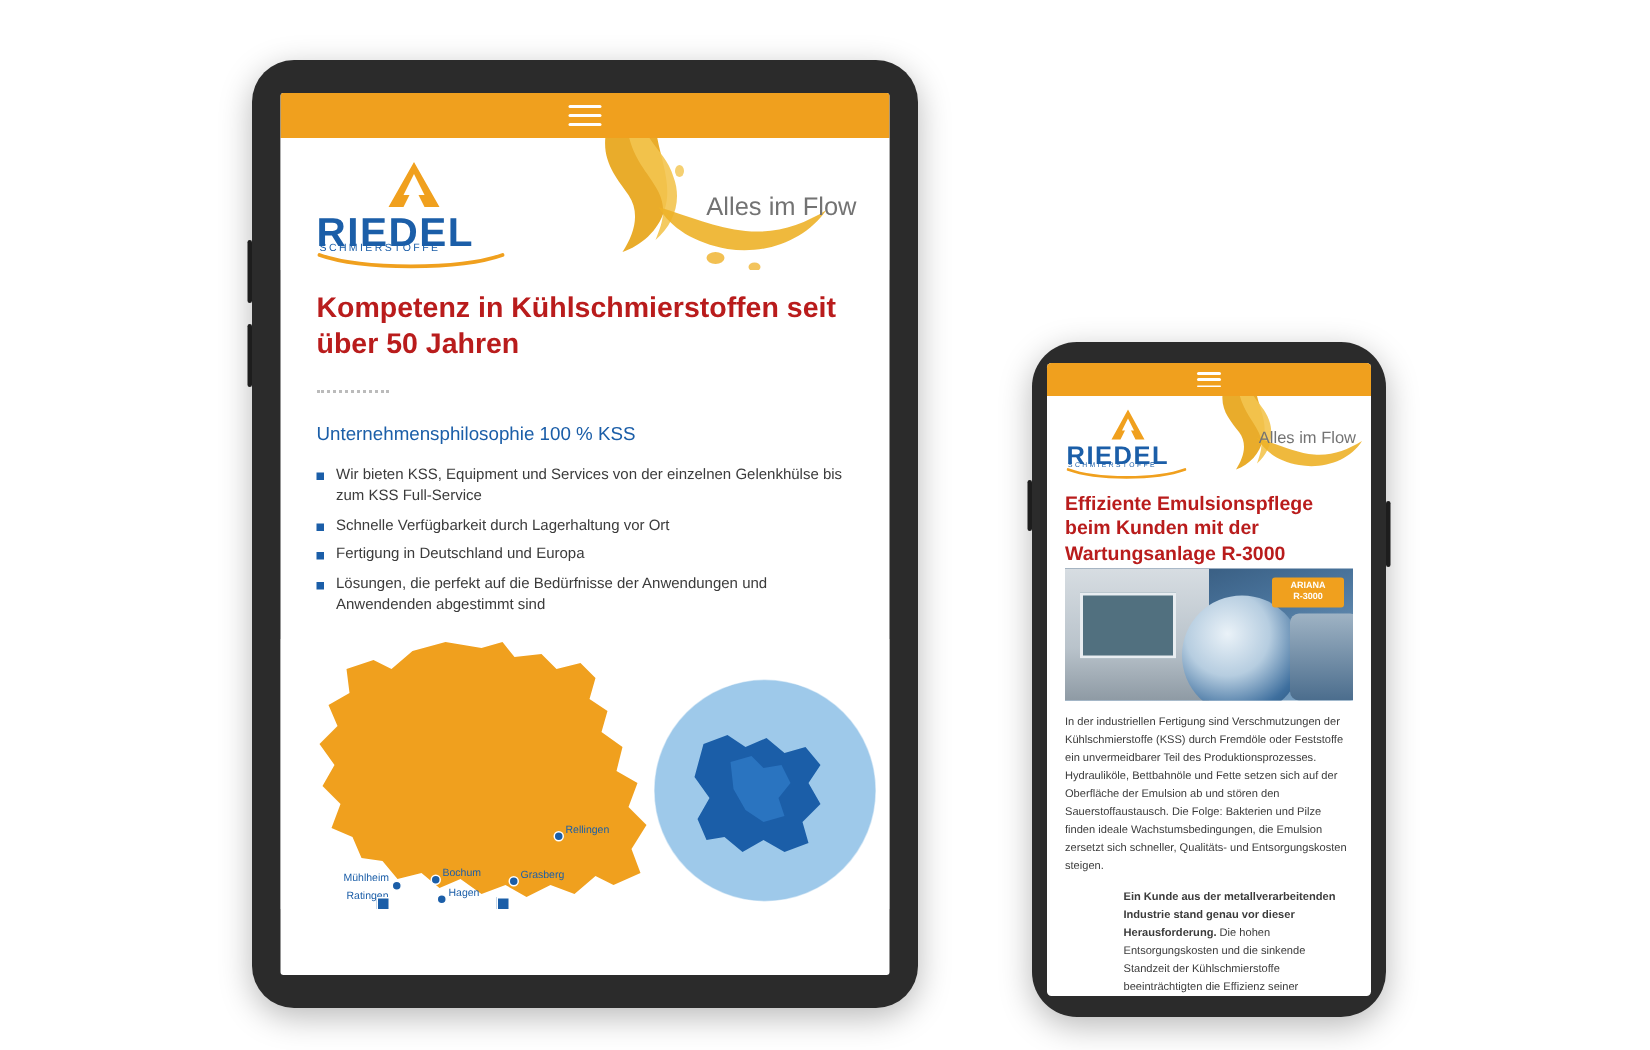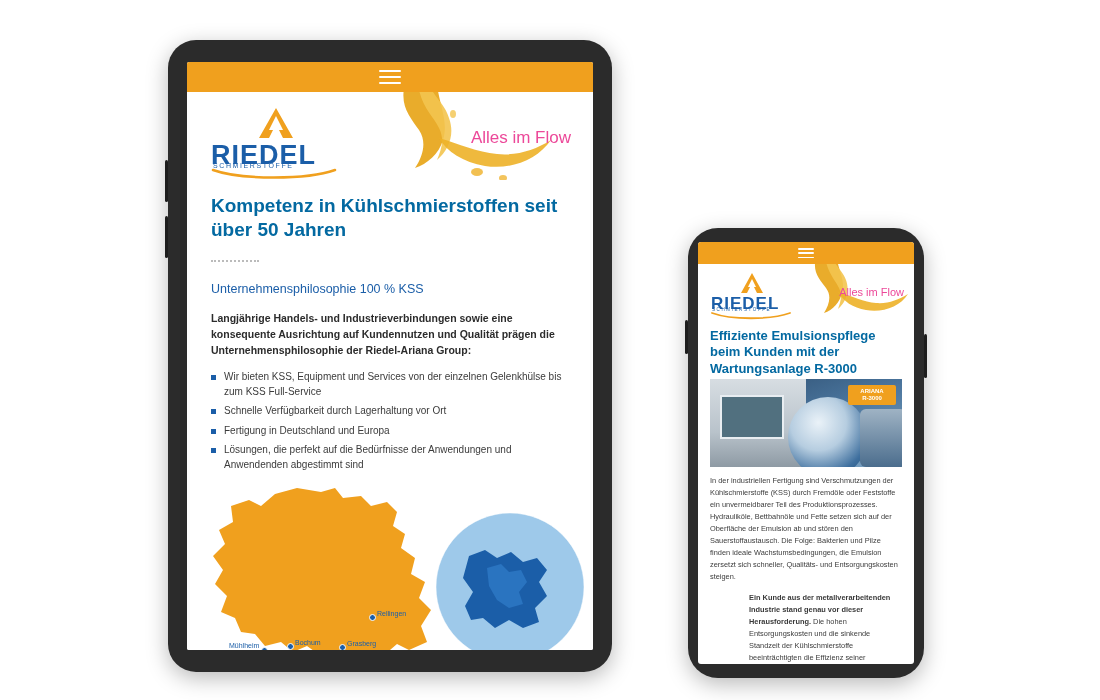--- a/index.html
+++ b/index.html
@@ -112,26 +112,26 @@
   }
   .logo-sub {
     color: #1b5ea8;
     letter-spacing: 1.6px;
     line-height: 1;
   }
   .logo-mark { position: absolute; }
 
   .claim {
     position: absolute;
-    color: #ec4899;
+    color: #737373;
     font-weight: 500;
   }
 
   .headline {
-    color: #0369a1;
+    color: #b91c1c;
     font-weight: 600;
     line-height: 1.25;
   }
   .dotline {
     border-top: 2px dotted #bbbbbb;
   }
   .subhead {
     color: #1b5ea8;
   }
   .bodytext { color: #3b3b3b; }
@@ -249,21 +249,20 @@
           </svg>
         </div>
 
         <div class="claim" style="right:22px; top:36px; font-size:17px;">Alles im Flow</div>
       </div>
 
       <div style="padding:14px 24px 0 24px;">
         <div class="headline" style="font-size:19px; margin-bottom:18px;">Kompetenz in Kühlschmierstoffen seit über 50 Jahren</div>
         <div class="dotline" style="width:48px; margin-bottom:9px;"></div>
         <div class="subhead" style="font-size:12.5px; margin-bottom:14px;margin-top:20px;">Unternehmensphilosophie 100 % KSS</div>
-        <div class="bodytext bold" style="font-size:10.5px; line-height:1.55; margin-bottom:12px;">Langjährige Handels- und Industrieverbindungen sowie eine konsequente Ausrichtung auf Kundennutzen und Qualität prägen die Unternehmensphilosophie der Riedel-Ariana Group:</div>
         <ul class="bullets" style="font-size:10px; line-height:1.45;">
           <li>Wir bieten KSS, Equipment und Services von der einzelnen Gelenkhülse bis zum KSS Full-Service</li>
           <li>Schnelle Verfügbarkeit durch Lagerhaltung vor Ort</li>
           <li>Fertigung in Deutschland und Europa</li>
           <li>Lösungen, die perfekt auf die Bedürfnisse der Anwendungen und Anwendenden abgestimmt sind</li>
         </ul>
       </div>
 
       <div class="mapblock" style="height:180px; margin-top:14px;">
         <svg width="260" height="180" style="position:absolute;left:14px;top:0;" viewBox="0 0 260 180">

